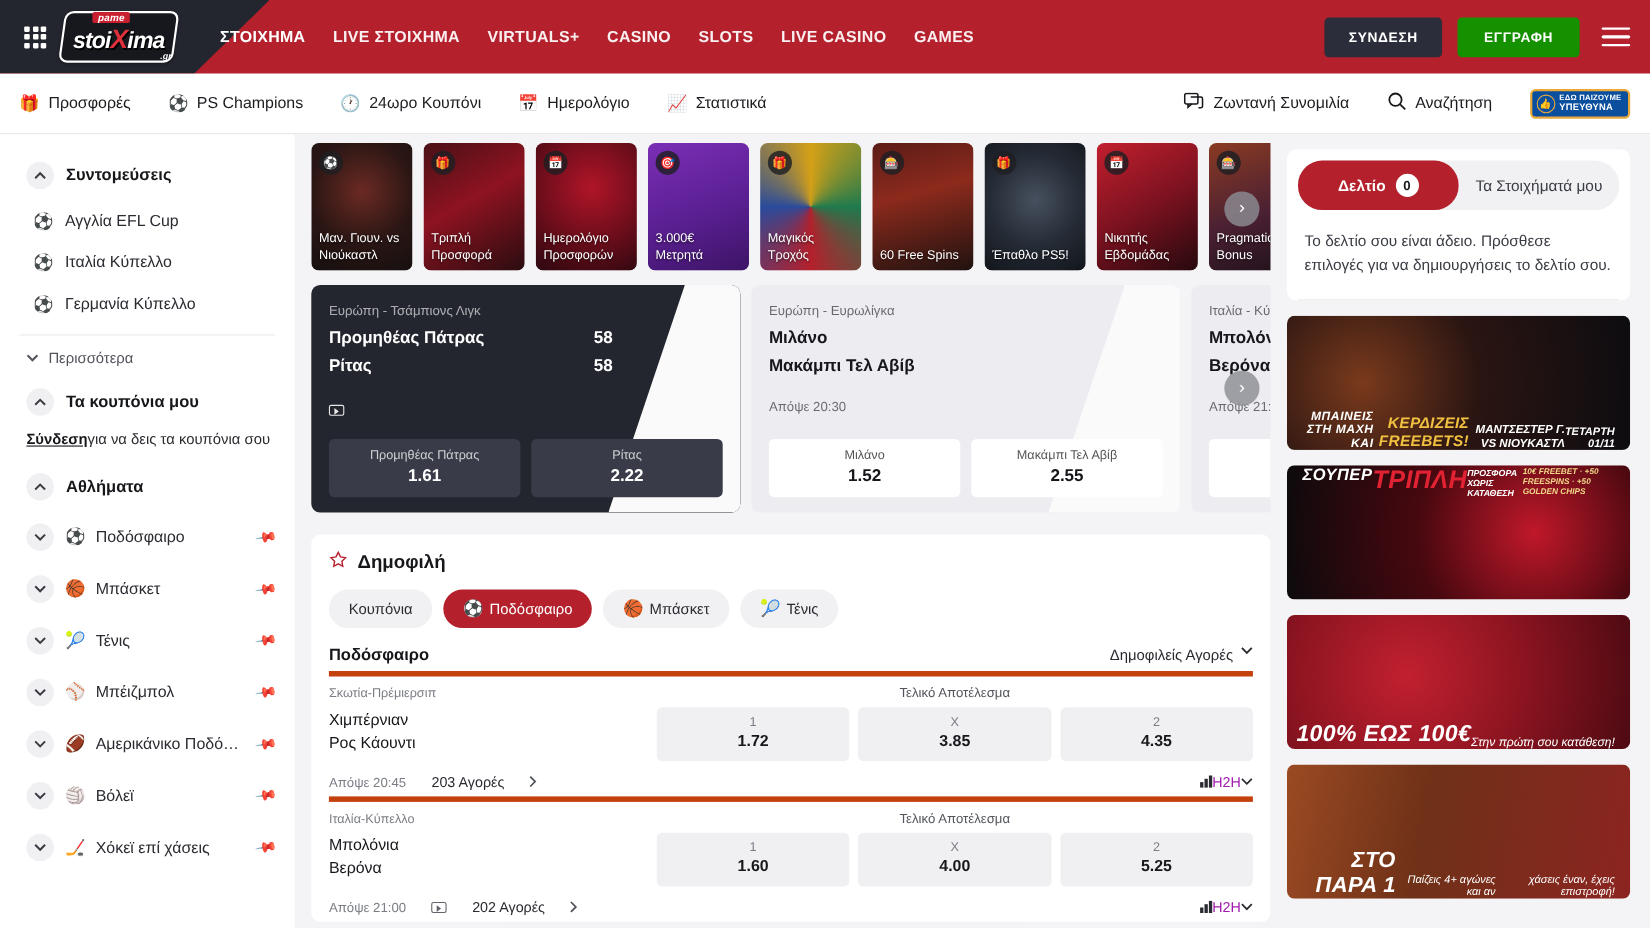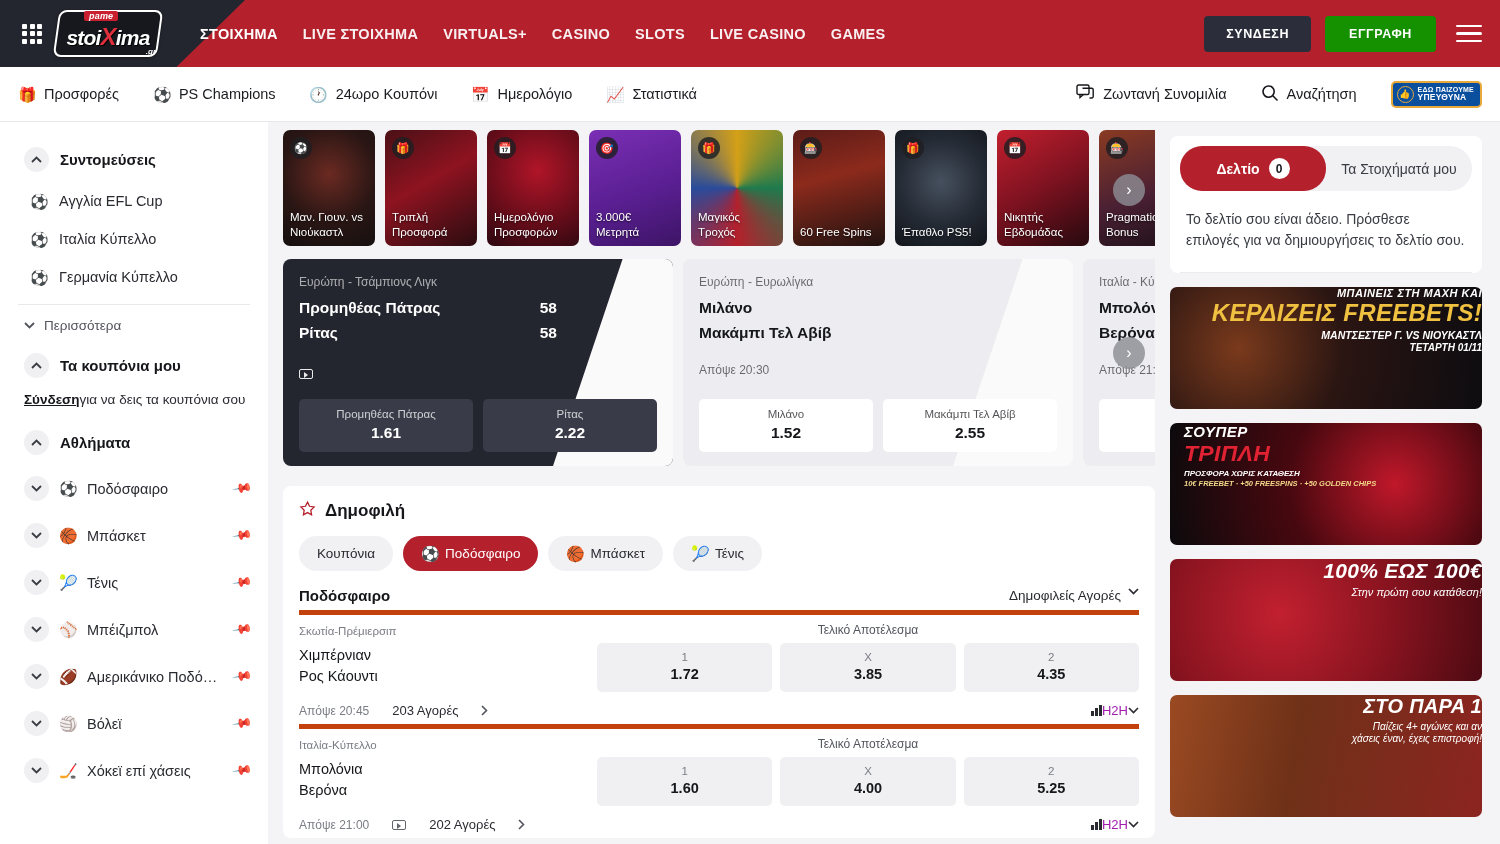--- a/index.html
+++ b/index.html
@@ -230,24 +230,24 @@
   .cnt-pill {
     background: #fff; color: #16171b; border-radius: 50%;
     width: 21px; height: 21px; display: flex; align-items: center; justify-content: center;
     font-size: 12px; font-weight: bold;
   }
   .slip-empty { font-size: 14px; color: #3a3c44; line-height: 1.52; padding: 18px 6px 20px; border-bottom: 1px solid #ececed; }
 
   .banner { height: 122px; border-radius: 7px; margin-top: 14px; overflow: hidden;
     position: relative; cursor: pointer; }
   .bn-art { position: absolute; inset: 0; }
-  .bn-txt { position: absolute; inset: 0; z-index: 3; display: flex; flex-direction: column;
-    justify-content: flex-start; align-items: flex-end; text-align: right; color: #fff; }
+  .bn-txt { position: absolute; inset: 0; z-index: 3; display: flex; flex-direction: row;
+    justify-content: flex-end; align-items: flex-end; padding-right: 14px; text-align: right; color: #fff; }
   .bn-l1 { font-size: 11px; font-style: italic; font-weight: bold; letter-spacing: .5px; }
-  .bn-l2 { font-size: 24px; font-style: italic; font-weight: 900; letter-spacing: .3px; line-height: 1.15; }
+  .bn-l2 { font-size: 14px; font-style: italic; font-weight: 900; letter-spacing: .3px; line-height: 1.15; }
   .bn-l3 { font-size: 10.5px; font-style: italic; font-weight: bold; margin-top: 3px; }
   .bn-l4 { font-size: 10px; font-style: italic; font-weight: bold; margin-top: 1px; }
 </style>
 </head>
 <body>
 
 <div class="topbar">
   <div class="topbar-dark"></div>
   <div class="grid-icon">
     <i></i>

